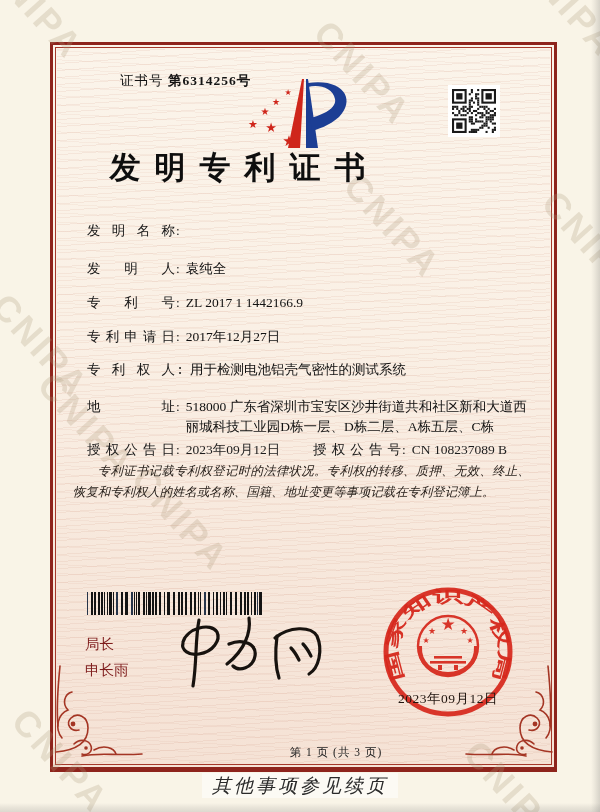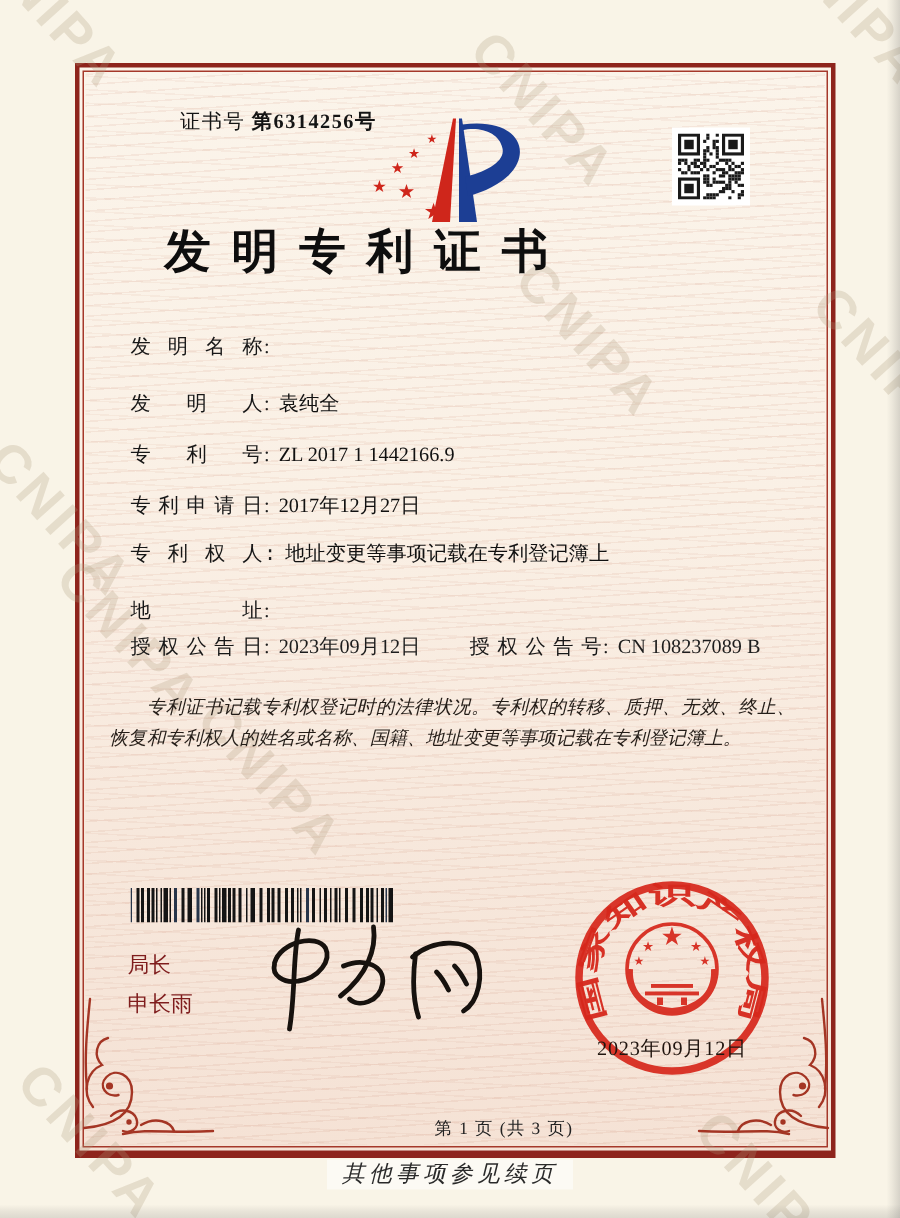--- a/index.html
+++ b/index.html
@@ -43,21 +43,21 @@
   .gpair.first{width:226px;flex:0 0 226px;}
   .paras{left:73px;top:461px;width:457px;font-size:12.4px;line-height:1.66;text-align:justify;
          font-style:italic;color:#241d18;}
   .paras p{margin:0 0 6px 0;text-indent:2em;}
   .barcode{left:87px;top:592px;}
   .officer{left:85px;top:631px;font-family:"Liberation Sans","DejaVu Sans",sans-serif;
            font-size:14.5px;line-height:26px;color:#7f1d1d;}
   .sig{left:165px;top:606px;}
   .seal{left:368px;top:572px;}
   .page-ind{left:0;top:745px;width:600px;text-align:center;font-size:11.5px;letter-spacing:1px;color:#222;margin-left:36px;}
-  .note{left:0;top:773px;width:600px;text-align:center;font-size:15px;letter-spacing:3px;color:#2a2a2a;font-style:italic;}
+  .note{left:0;top:773px;width:600px;text-align:center;font-size:19px;letter-spacing:3px;color:#2a2a2a;font-style:italic;}
   .note span{background:rgba(255,255,255,.55);padding:2px 10px;}
   .ornament{width:92px;height:104px;}
   .orn-l{left:52px;top:664px;}
   .orn-r{left:464px;top:664px;transform:scaleX(-1);}
 </style>
 </head>
 <body>
 
 <div class="page">
 
@@ -244,25 +244,26 @@
         <span class="fvalue">ZL 2017 1 1442166.9</span>
       </div>
       <div class="frow">
         <span class="flabel">专利申请日</span>
           <span class="fcolon">:</span>
         <span class="fvalue">2017年12月27日</span>
       </div>
       <div class="frow mb-sm">
         <span class="flabel">专利权人</span>
           <span class="fcolon">:</span>
-        <span class="fvalue">地址变更等事项记载在专利登记簿上</span>
+        <span class="fvalue">用于检测电池铝壳气密性的测试系统</span>
       </div>
       <div class="frow" style="margin-bottom:4px">
         <span class="flabel">地址</span>
           <span class="fcolon">:</span>
+        <span class="fvalue">518000 广东省深圳市宝安区沙井街道共和社区新和大道西丽城科技工业园D栋一层、D栋二层、A栋五层、C栋</span>
       </div>
       <div class="grant-row">
         <span class="gpair first">
           <span class="flabel">授权公告日</span>
             <span class="fcolon">:</span>
           <span>2023年09月12日</span>
         </span>
         <span class="gpair">
           <span class="flabel">授权公告号</span>
             <span class="fcolon">:</span>

